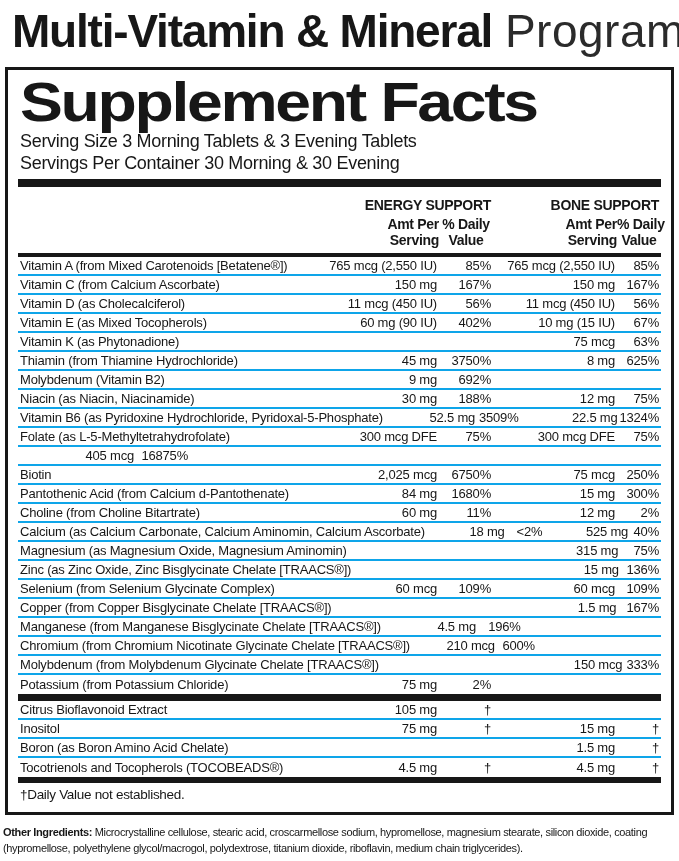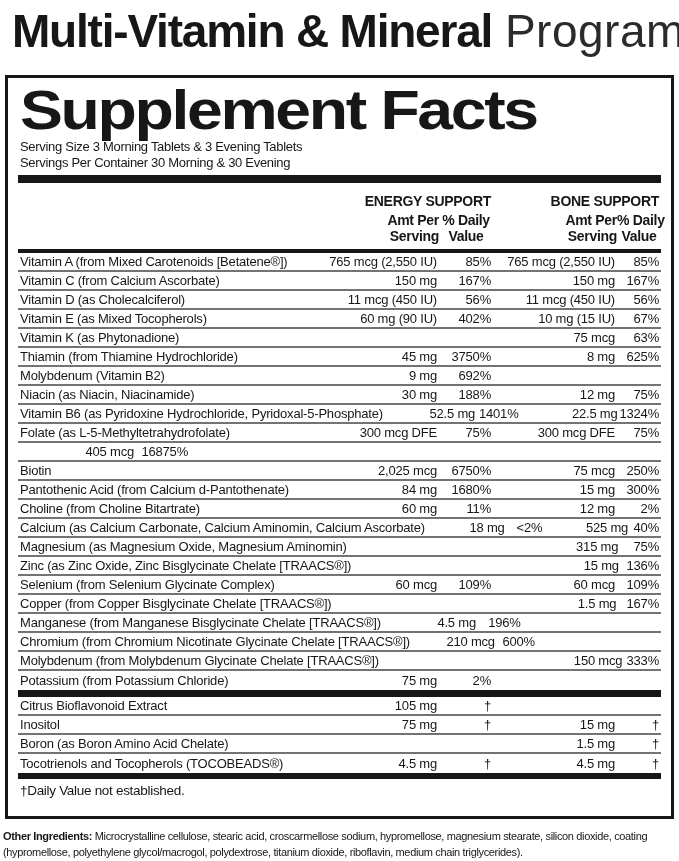--- a/index.html
+++ b/index.html
@@ -6,49 +6,49 @@
   html, body { background: #fff; }
   body {
     width: 679px; height: 861px; overflow: hidden;
     font-family: "Liberation Sans", sans-serif;
     color: #171717;
   }
   .brand-title { padding: 4px 12px 0; font-size: 46px; line-height: 1.2; white-space: nowrap; }
   .brand-bold { font-weight: 700; letter-spacing: -1.2px; }
   .brand-light { font-weight: 400; color: #2b2b2b; letter-spacing: 0.5px; }
 
-  .panel { margin: 16px 5px 0; border: 3px solid #171717; padding: 2px 10px 16px; }
+  .panel { margin: 8px 5px 0; border: 3px solid #171717; padding: 2px 10px 8px; }
 
   .sf-heading {
     display: inline-block; white-space: nowrap;
     font-size: 55px; font-weight: 700; line-height: 1.02;
     letter-spacing: -2px; transform: scaleX(1.17); transform-origin: 0 50%;
     margin: 2px 0 1px 2px;
   }
-  .serving-line { font-size: 13px; line-height: 1.22; letter-spacing: -0.3px; padding-left: 2px; }
+  .serving-line { font-size: 18px; line-height: 1.22; letter-spacing: -0.3px; padding-left: 2px; }
 
   .bar { background: #171717; }
   .bar-top { height: 8px; margin-top: 4px; }
   .bar-mid { height: 7px; }
   .bar-low { height: 6px; }
 
   .col-headers { display: flex; padding: 10px 0 4px; border-bottom: 4px solid #171717; }
   .ch-spacer { flex: 1; }
   .ch-group { font-weight: 700; font-size: 14px; line-height: 1.18; letter-spacing: -0.3px; }
   .ch-group.energy { width: 172px; }
   .ch-group.bone { width: 168px; }
   .group-title { text-align: right; white-space: nowrap; padding-right: 2px; }
   .sub { display: flex; margin-top: 2px; }
   .h-amt { text-align: right; white-space: nowrap; }
   .energy .h-amt { width: 118px; } .bone .h-amt { width: 124px; }
   .h-dv { text-align: center; white-space: nowrap; }
   .energy .h-dv { width: 54px; } .bone .h-dv { width: 44px; }
 
   .rows {}
-  .row { display: flex; align-items: center; height: 19px; border-bottom: 2px solid #737373; font-size: 13px; letter-spacing: -0.2px; }
+  .row { display: flex; align-items: center; height: 19px; border-bottom: 2px solid #0ea5e9; font-size: 13px; letter-spacing: -0.2px; }
   .rows .row:last-child { border-bottom: none; }
   .cell-name { flex: 1; white-space: nowrap; overflow: visible; padding-left: 2px; }
   .nm { display: inline-block; white-space: nowrap; }
   .cell { white-space: nowrap; text-align: right; padding-right: 2px; }
   .e-amt { width: 118px; } .e-dv { width: 54px; }
   .b-amt { width: 124px; } .b-dv { width: 44px; }
 
   .footnote { font-size: 13.5px; letter-spacing: -0.3px; padding: 4px 0 2px 2px; }
 
   .other { margin: 9px 3px 0; font-size: 11px; line-height: 1.5; letter-spacing: -0.35px; }
@@ -156,21 +156,21 @@
     <div class="cell-name"><span class="nm">Niacin (as Niacin, Niacinamide)</span></div>
     <div class="cell e-amt">30 mg</div>
     <div class="cell e-dv">188%</div>
     <div class="cell b-amt">12 mg</div>
     <div class="cell b-dv">75%</div>
   </div>
 
   <div class="row">
     <div class="cell-name"><span class="nm">Vitamin B6 (as Pyridoxine Hydrochloride, Pyridoxal-5-Phosphate)</span></div>
     <div class="cell e-amt">52.5 mg</div>
-    <div class="cell e-dv">1401%</div>
+    <div class="cell e-dv">3509%</div>
     <div class="cell b-amt">22.5 mg</div>
     <div class="cell b-dv">1324%</div>
   </div>
 
   <div class="row">
     <div class="cell-name"><span class="nm">Folate (as L-5-Methyltetrahydrofolate)</span></div>
     <div class="cell e-amt">300 mcg DFE</div>
     <div class="cell e-dv">75%</div>
     <div class="cell b-amt">300 mcg DFE</div>
     <div class="cell b-dv">75%</div>

